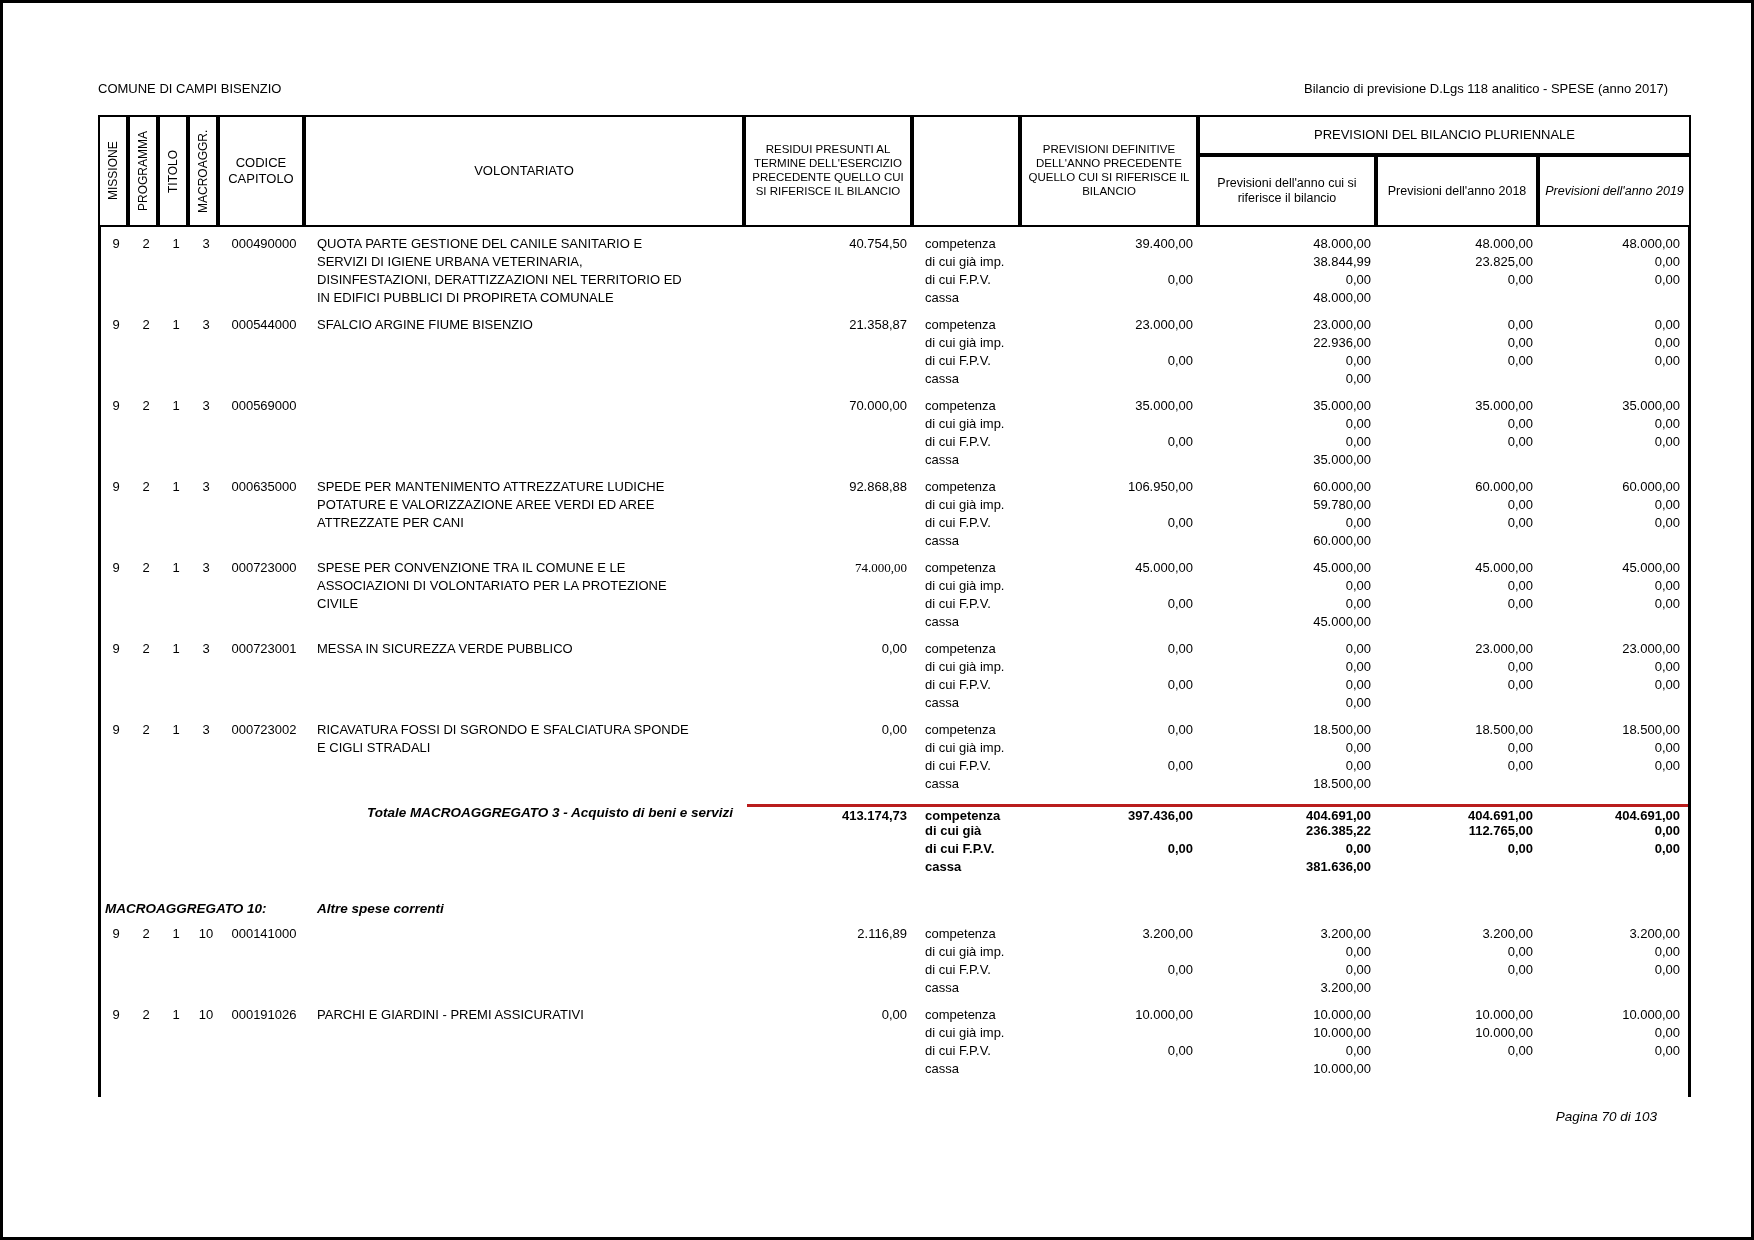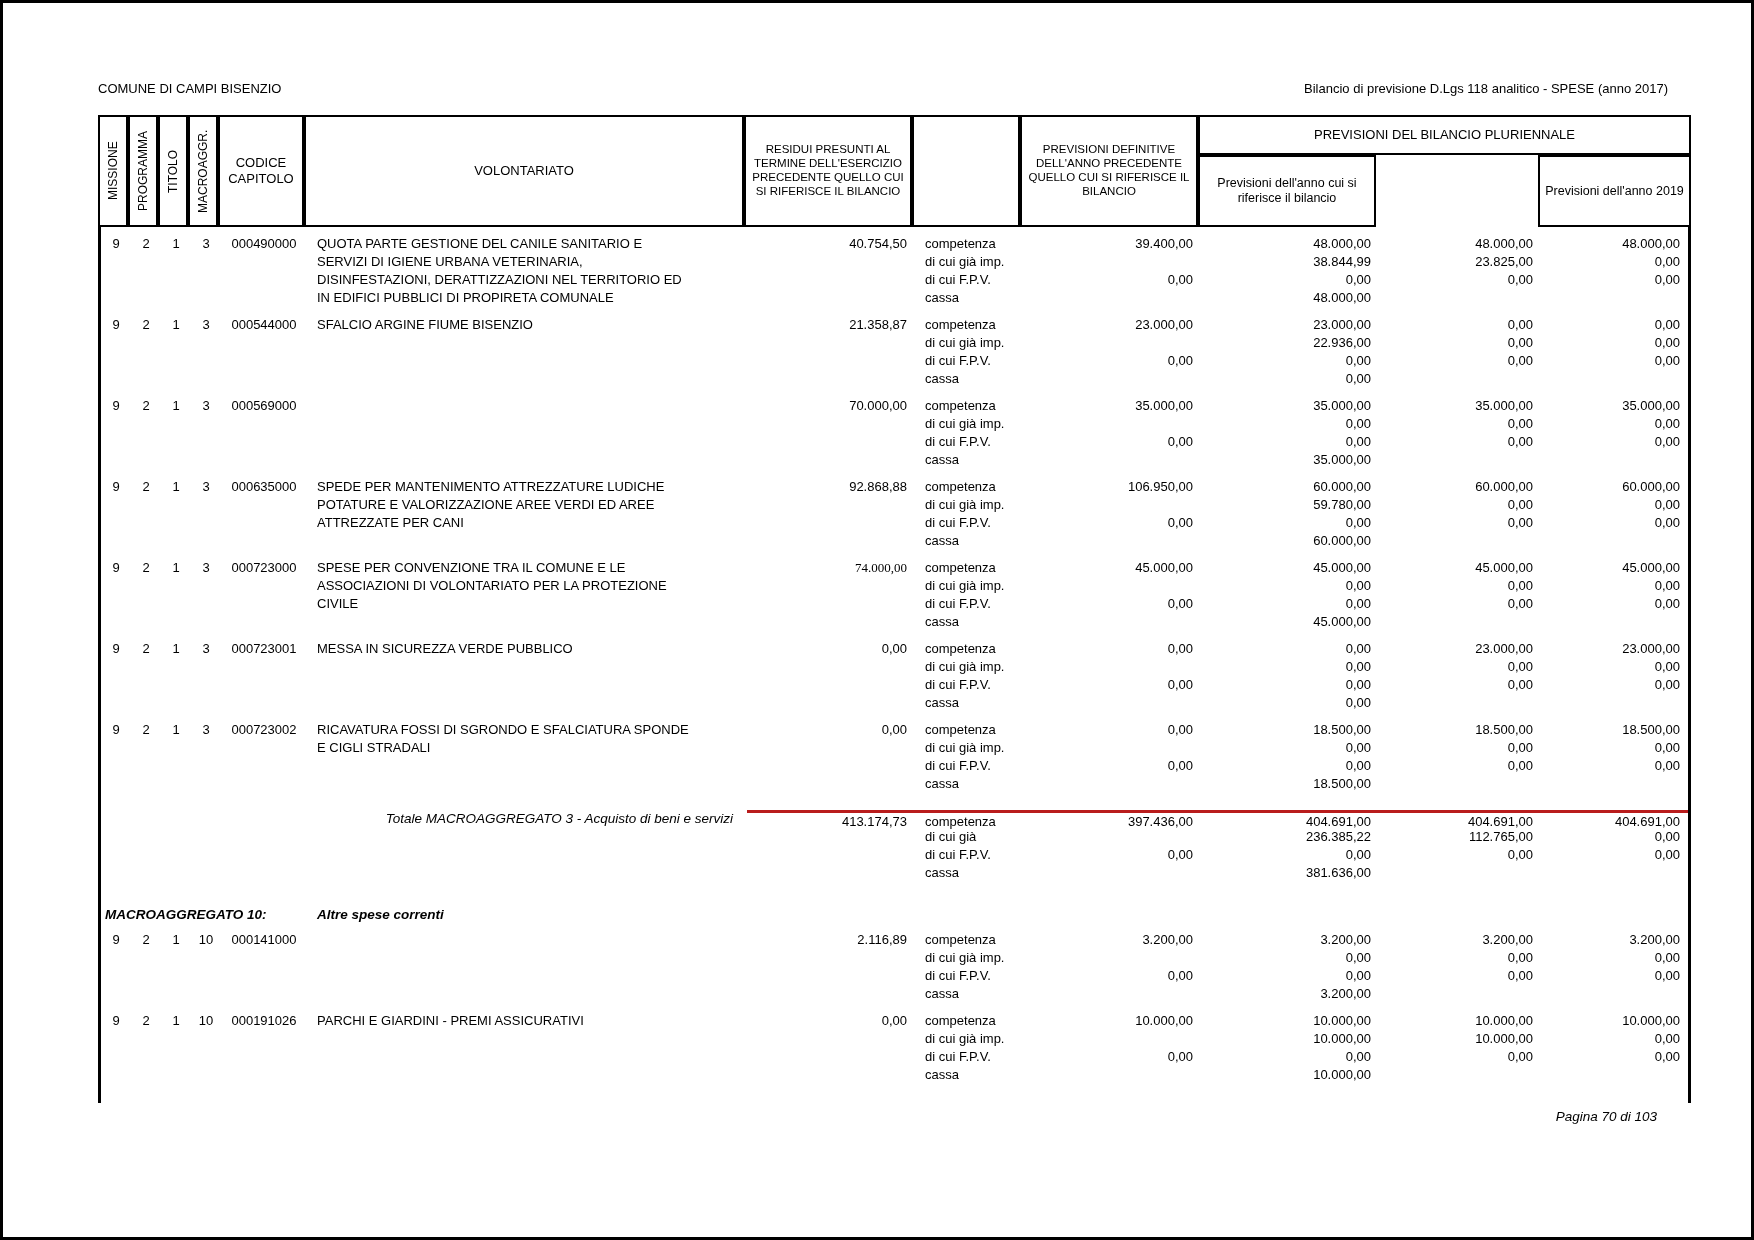--- a/index.html
+++ b/index.html
@@ -20,21 +20,21 @@
   .hc.sub{font-size:12.5px;grid-row:2;}
   
   .tbody{border-left:3px solid #000;border-right:3px solid #000;box-sizing:border-box;
          width:1593px;padding:8px 0 10px 0;}
   .rb{grid-auto-rows:18px;padding-bottom:9px;}
   .c-sm{text-align:center;font-size:13px;line-height:18px;}
   .den{font-size:13px;line-height:18px;padding-left:10px;}
   .den-line{white-space:nowrap;}
   .num{text-align:right;font-size:13px;line-height:18px;padding-right:8px;white-space:nowrap;}
   .tipo{text-align:left;font-size:13px;line-height:18px;padding-left:10px;white-space:nowrap;}
-  .tot{font-weight:normal;margin-top:8px;}
+  .tot{font-weight:bold;margin-top:2px;}
   .tot .bt{border-top:3px solid #b91c1c;}
   .tot-label{font-style:italic;text-align:right;padding-right:14px;font-size:13.5px;white-space:nowrap;}
   .sec{margin:14px 0 6px 0;font-weight:bold;font-style:italic;font-size:13.5px;line-height:20px;}
   .sec-label{padding-left:4px;white-space:nowrap;}
   .sec-title{padding-left:10px;white-space:nowrap;}
   .footer{position:absolute;top:1106px;right:94px;font-style:italic;font-size:13.5px;}
 </style>
 </head>
 <body>
 
@@ -52,21 +52,22 @@
       <div class="hc vtext r2">PROGRAMMA</div>
       <div class="hc vtext r2">TITOLO</div>
       <div class="hc vtext r2">MACROAGGR.</div>
       <div class="hc big r2">CODICE CAPITOLO</div>
       <div class="hc big r2">VOLONTARIATO</div>
       <div class="hc r2">RESIDUI PRESUNTI AL TERMINE DELL'ESERCIZIO PRECEDENTE QUELLO CUI SI RIFERISCE IL BILANCIO</div>
       <div class="hc r2"></div>
       <div class="hc r2">PREVISIONI DEFINITIVE DELL'ANNO PRECEDENTE QUELLO CUI SI RIFERISCE IL BILANCIO</div>
       <div class="hc big" style="grid-column:10 / 13;grid-row:1;">PREVISIONI DEL BILANCIO PLURIENNALE</div>
       <div class="hc sub" style="grid-column:10;">Previsioni dell'anno cui si riferisce il bilancio</div>
-      <div class="hc sub" style="grid-column:12;">Previsioni dell'anno 2019</div>
+      <div class="hc sub" style="grid-column:11;">Previsioni dell'anno 2018</div>
+      <div class="hc sub" style="grid-column:12;font-style:italic;">Previsioni dell'anno 2019</div>
     </div>
 
     <div class="tbody">
         <div class="grid rb">
           <div class="c-sm" style="grid-area: 1 / 1;">9</div>
           <div class="c-sm" style="grid-area: 1 / 2;">2</div>
           <div class="c-sm" style="grid-area: 1 / 3;">1</div>
           <div class="c-sm" style="grid-area: 1 / 4;">3</div>
           <div class="c-sm" style="grid-area: 1 / 5;">000490000</div>
           <div class="den" style="grid-area: 1 / 6 / span 4;">

